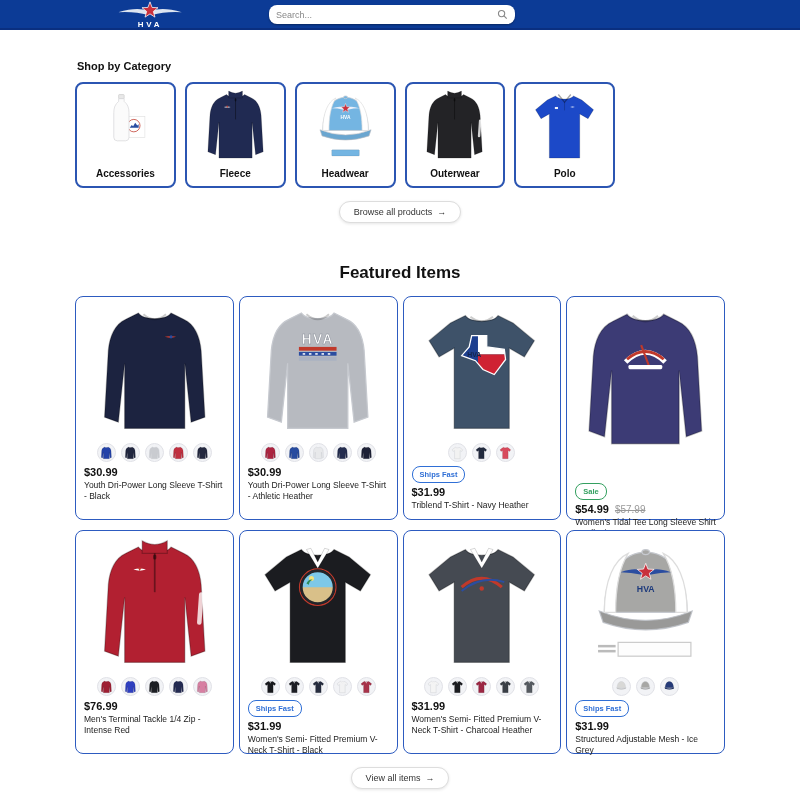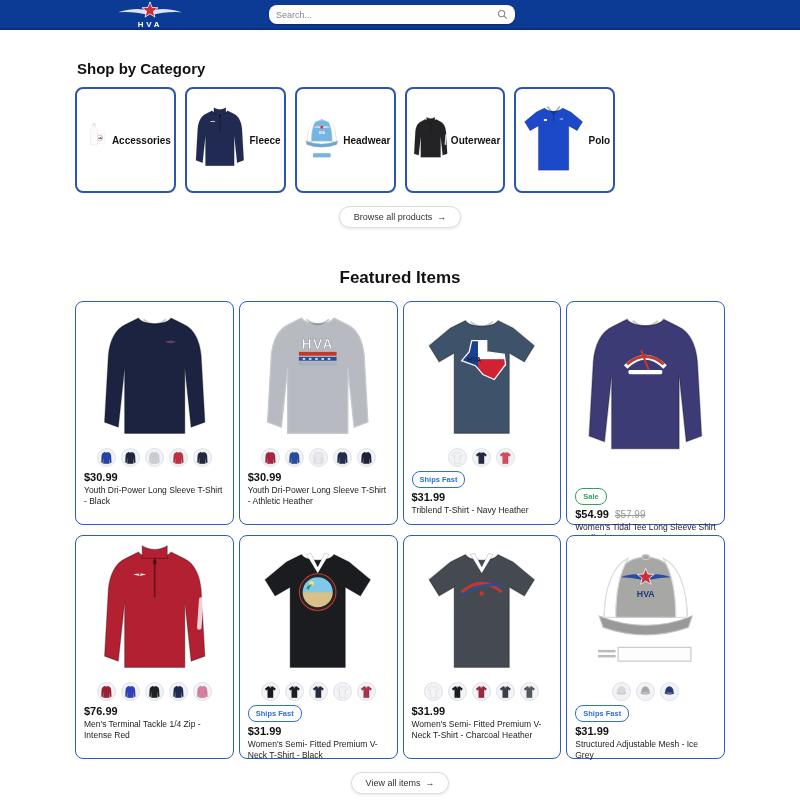--- a/index.html
+++ b/index.html
@@ -10,27 +10,27 @@
   .topbar { position:relative; height:30px; background:var(--topbar,#0c3b96); border-bottom:2px solid #0a2f80; }
   .logo { position:absolute; left:112px; top:0; width:76px; height:30px; cursor:pointer; }
   .search-wrap { position:absolute; left:269px; top:5px; width:246px; height:19px; background:#fff;
     border-radius:8px; box-shadow:0 1px 2px rgba(0,0,0,.35); display:flex; align-items:center; padding:0 7px; }
   .search-wrap input { flex:1; border:none; outline:none; font-size:9px; color:#444; font-family:inherit; background:transparent; }
   .search-wrap input::placeholder { color:#888; }
   .sicon { width:11px; height:11px; display:flex; cursor:pointer; }
 
   
   main { width:650px; margin:0 auto; }
-  .section-title { font-size:15px; font-weight:bold; color:#111; margin:30px 0 10px 2px; }
+  .section-title { font-size:11px; font-weight:bold; color:#111; margin:30px 0 10px 2px; }
   .featured-title { text-align:center; font-size:17px; font-weight:bold; color:#111; margin:40px 0 13px; }
 
   
   .cat-grid { display:grid; grid-template-columns:repeat(6,1fr); gap:9px; }
   .cat-card { border:2px solid var(--catBorder,#2b55b2); border-radius:8px; background:#fff; height:106px;
-    display:flex; flex-direction:row; align-items:center; padding:5px 3px 7px; cursor:pointer; }
+    display:flex; flex-direction:column; align-items:center; padding:5px 3px 7px; cursor:pointer; }
   .cat-img { flex:1; width:100%; display:flex; align-items:center; justify-content:center; min-height:0; }
   .cat-label { font-size:10px; font-weight:bold; color:#111; margin-top:3px; }
 
   
   .pill-btn { display:flex; align-items:center; gap:5px; margin:13px auto 0; width:max-content;
     border:1px solid #ddd; border-radius:14px; padding:5px 14px; font-size:9px; color:#333; background:#fff;
     box-shadow:0 1px 3px rgba(0,0,0,.1); cursor:pointer; font-family:inherit; }
 
   
   .prod-grid { display:grid; grid-template-columns:repeat(4,1fr); gap:10px 5px; }

